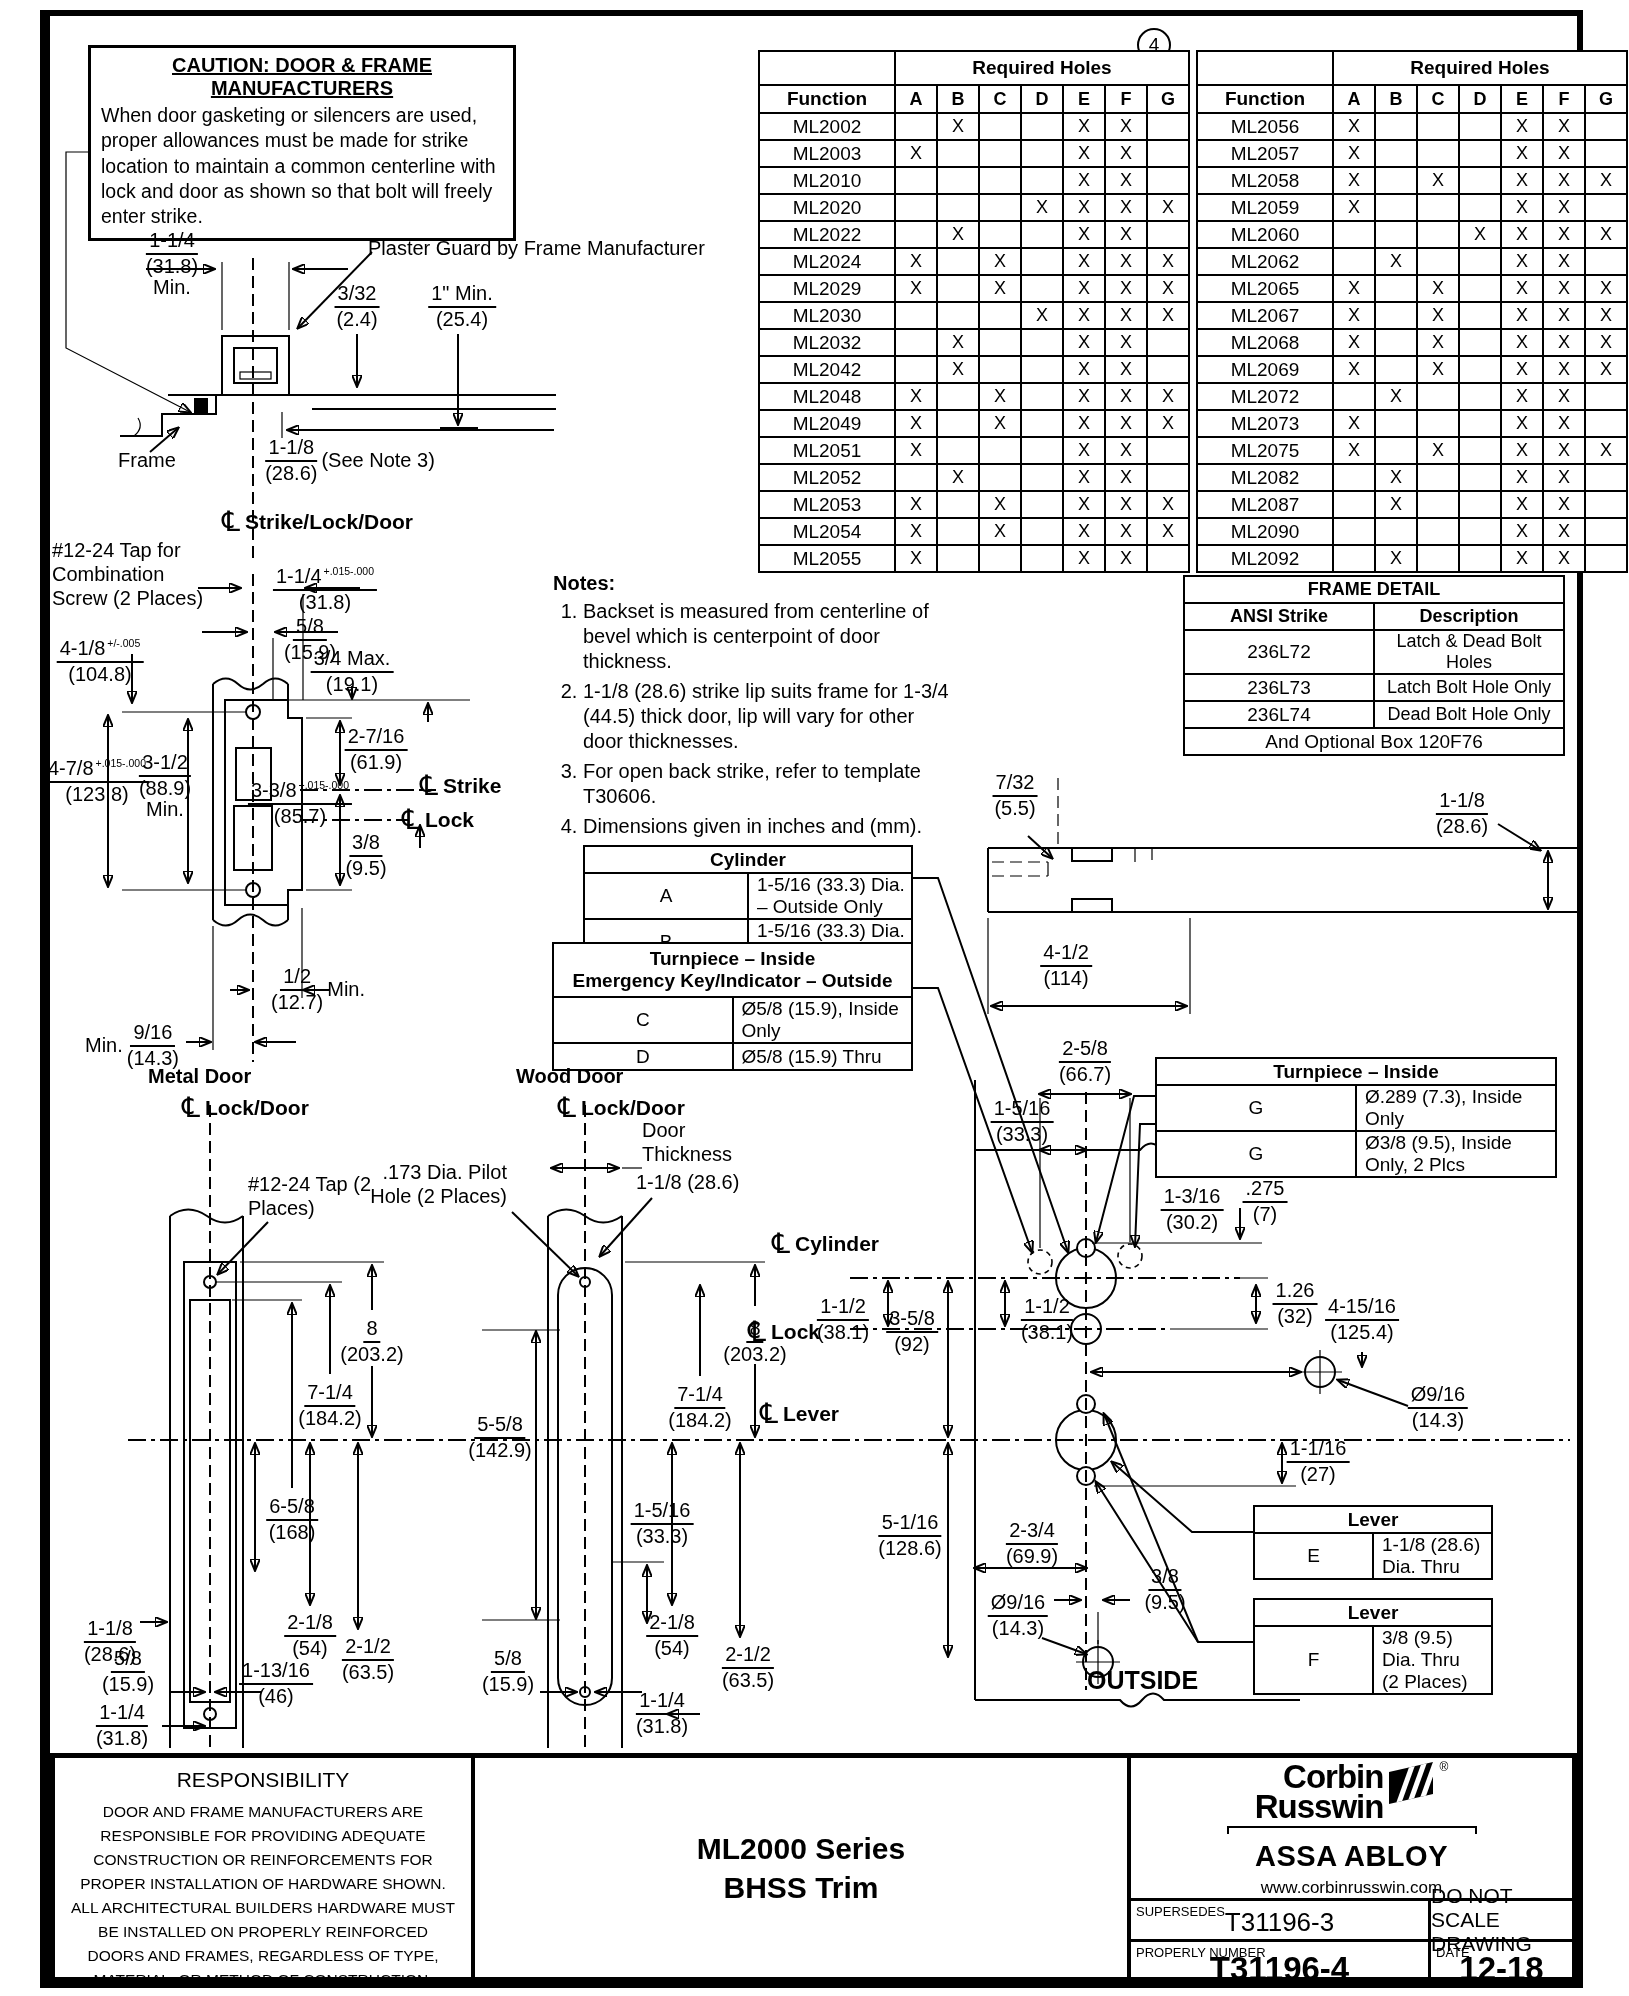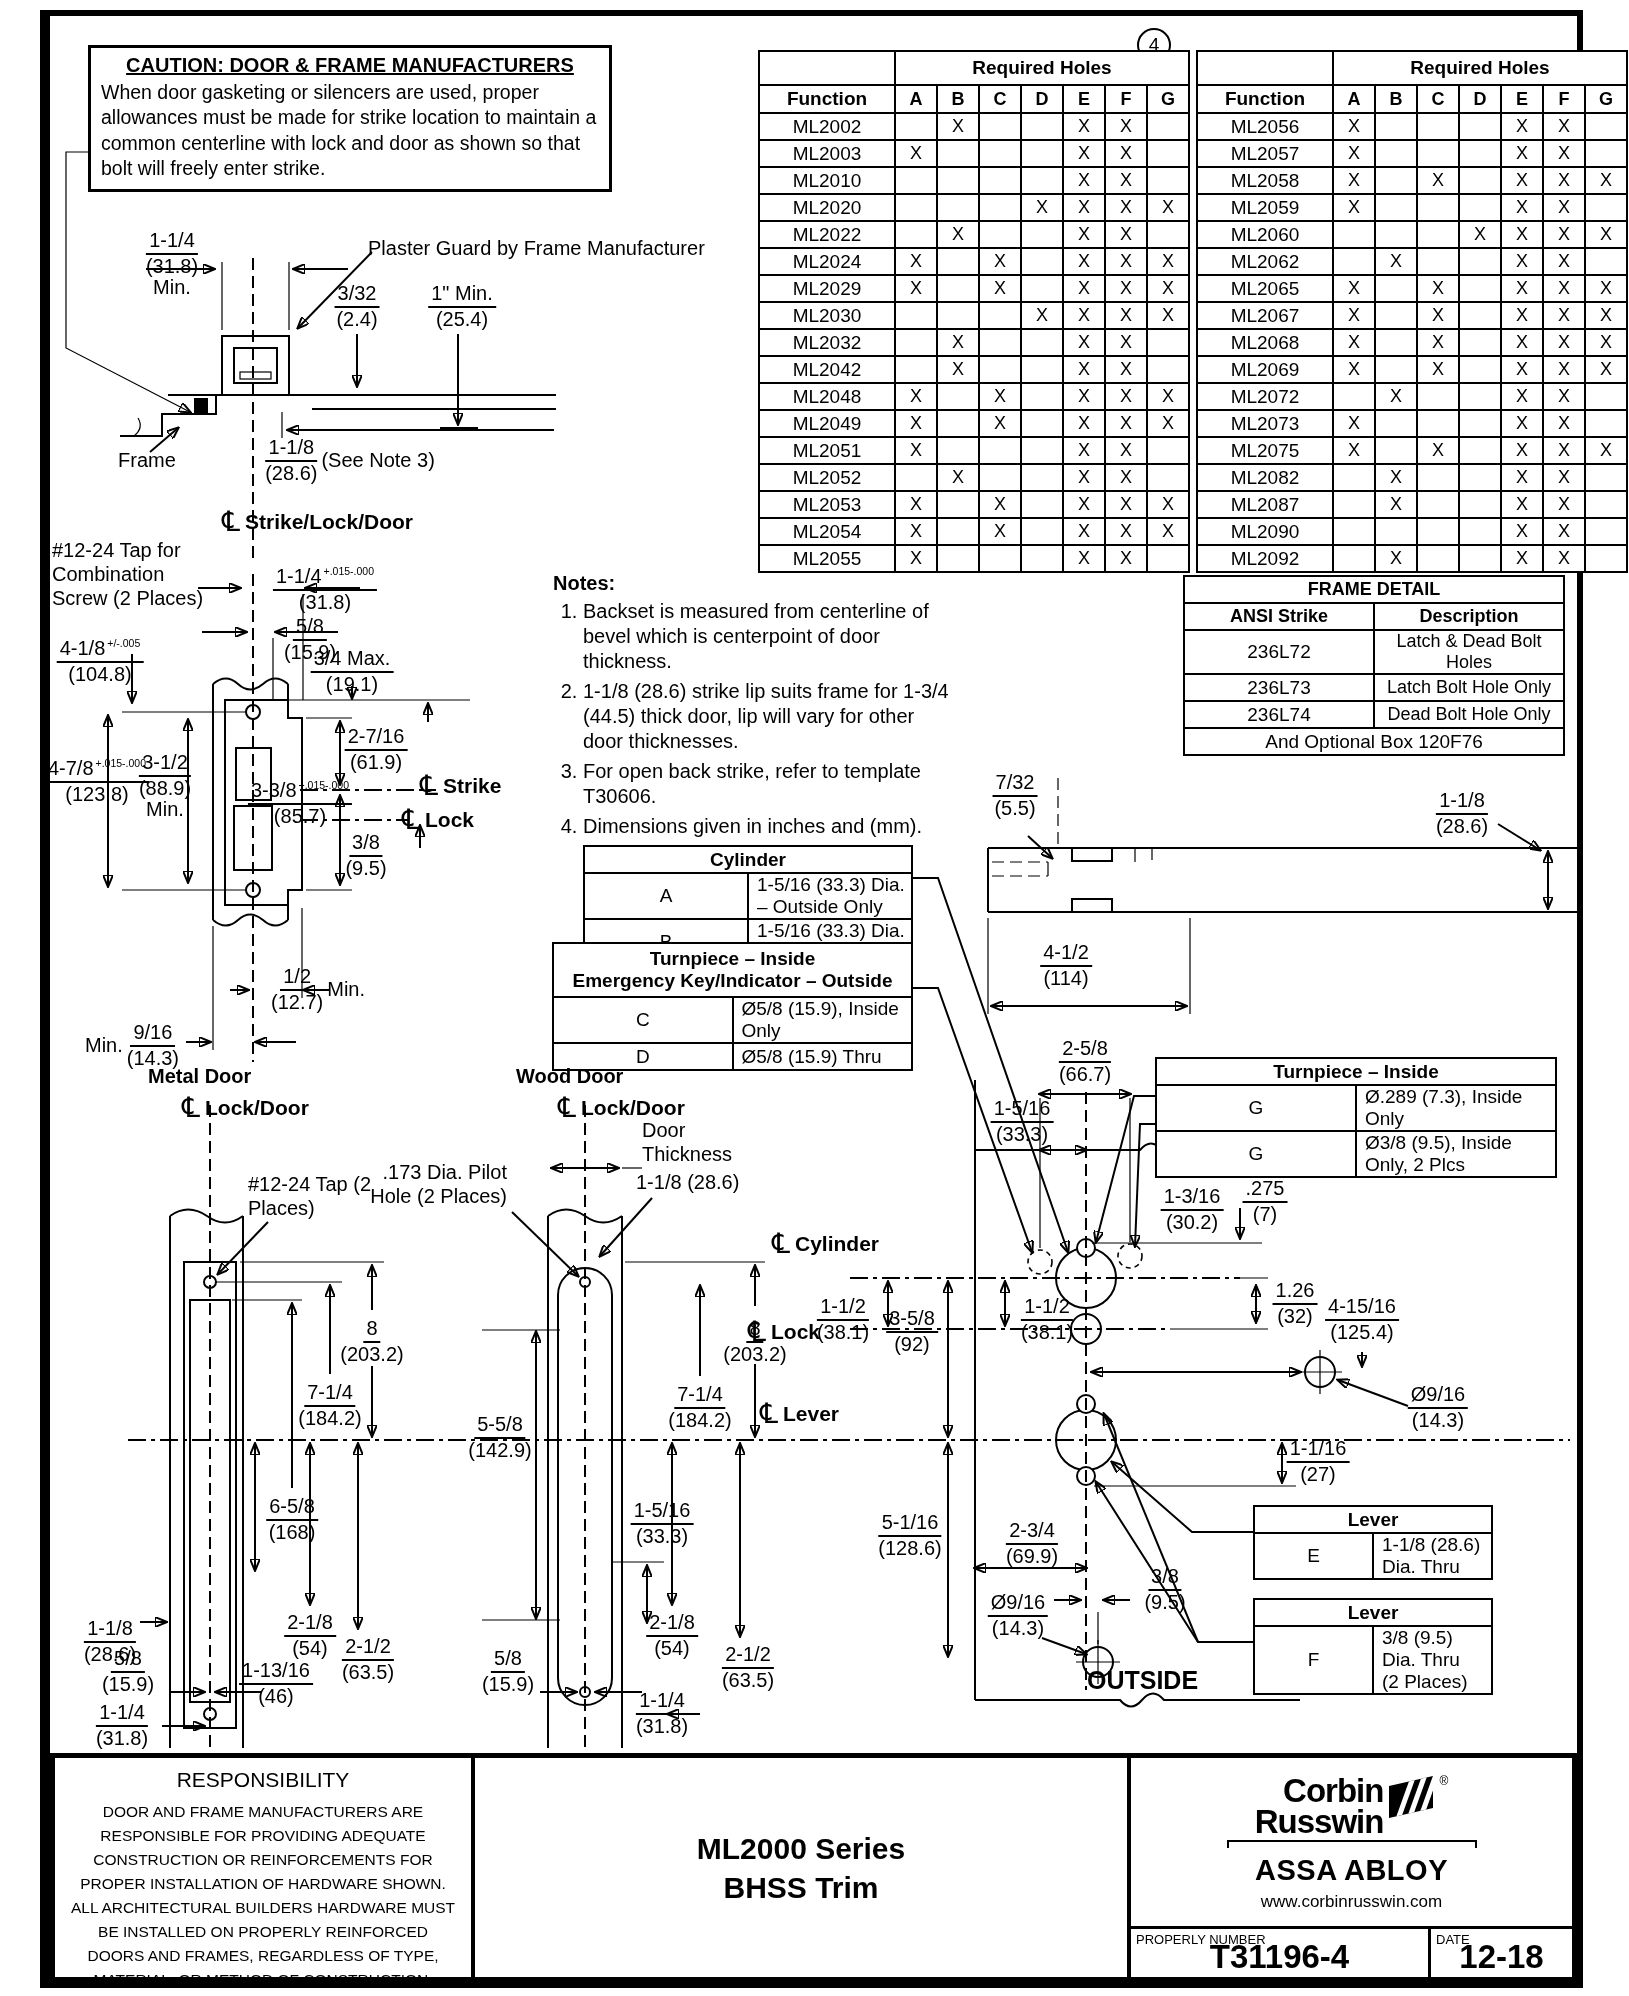--- a/index.html
+++ b/index.html
@@ -36,21 +36,21 @@
   .dim-v{border-bottom:2px solid #000;padding:0 3px 1px;display:inline-flex;align-items:flex-start;}
   .dim-mm{display:block;padding-top:1px;}
   .dim-below{display:block;}
   .dim-side{margin:0 4px;}
   .dim-tol{display:inline-flex;flex-direction:row;font-size:10.5px;line-height:1.05;margin-left:2px;text-align:left;}
   
   .lbl{position:absolute;z-index:3;font-size:20px;line-height:1.2;}
   .b{font-weight:bold;}
   .cl{position:absolute;z-index:3;display:flex;align-items:center;gap:5px;font-weight:bold;font-size:21px;white-space:nowrap;}
   .cl-sym{font-family:"DejaVu Sans",sans-serif;font-size:28px;font-weight:normal;line-height:1;}
-  .caution{position:absolute;left:88px;top:45px;width:524px;border:3px solid #000;background:#fff;z-index:3;padding:6px 10px 8px;box-sizing:border-box;}
+  .caution{position:absolute;left:88px;top:45px;width:428px;border:3px solid #000;background:#fff;z-index:3;padding:6px 10px 8px;box-sizing:border-box;}
   .caution-title{text-align:center;font-weight:bold;font-size:20px;text-decoration:underline;margin-bottom:3px;}
   .caution-body{font-size:19.5px;line-height:1.3;}
   .notes{position:absolute;left:553px;top:572px;width:402px;z-index:3;}
   .notes-title{font-weight:bold;font-size:20px;margin-bottom:4px;}
   .notes ol{margin:0;padding-left:30px;}
   .notes li{font-size:20px;line-height:1.25;margin-bottom:5px;}
   .circ{position:absolute;left:1137px;top:28px;width:30px;height:30px;border:2px solid #000;border-radius:50%;display:flex;align-items:center;justify-content:center;font-size:19px;z-index:3;background:#fff;}
   .outside{position:absolute;left:1050px;top:1666px;width:185px;text-align:center;font-weight:bold;font-size:25px;z-index:3;}
   
   .tb{position:absolute;left:50px;top:1753px;width:1527px;height:229px;border:5px solid #000;box-sizing:border-box;display:flex;z-index:4;background:#fff;}
@@ -1200,20 +1200,29 @@
                 <line x1="19" y1="46" x2="37" y2="-4"></line>
                 <line x1="30" y1="46" x2="48" y2="-4"></line>
             </g>
           </svg>
           <span class="brand-reg">®</span>
         </div>
         <div class="brand-bracket"></div>
         <div class="assa">ASSA ABLOY</div>
         <div class="site">www.corbinrusswin.com</div>
       </div>
+      <div class="tb-row sup">
+        <div class="tb-cell lft">
+          <span class="mini">SUPERSEDES</span>
+          <span class="mid-val">T31196-3</span>
+        </div>
+        <div class="tb-cell rgt">
+          <span class="noscale">DO NOT SCALE DRAWING</span>
+        </div>
+      </div>
       <div class="tb-row tmp">
         <div class="tb-cell lft">
           <span class="mini">PROPERLY NUMBER</span>
           <span class="big-val">T31196-4</span>
         </div>
         <div class="tb-cell rgt">
           <span class="mini">DATE</span>
           <span class="big-val">12-18</span>
         </div>
       </div>

